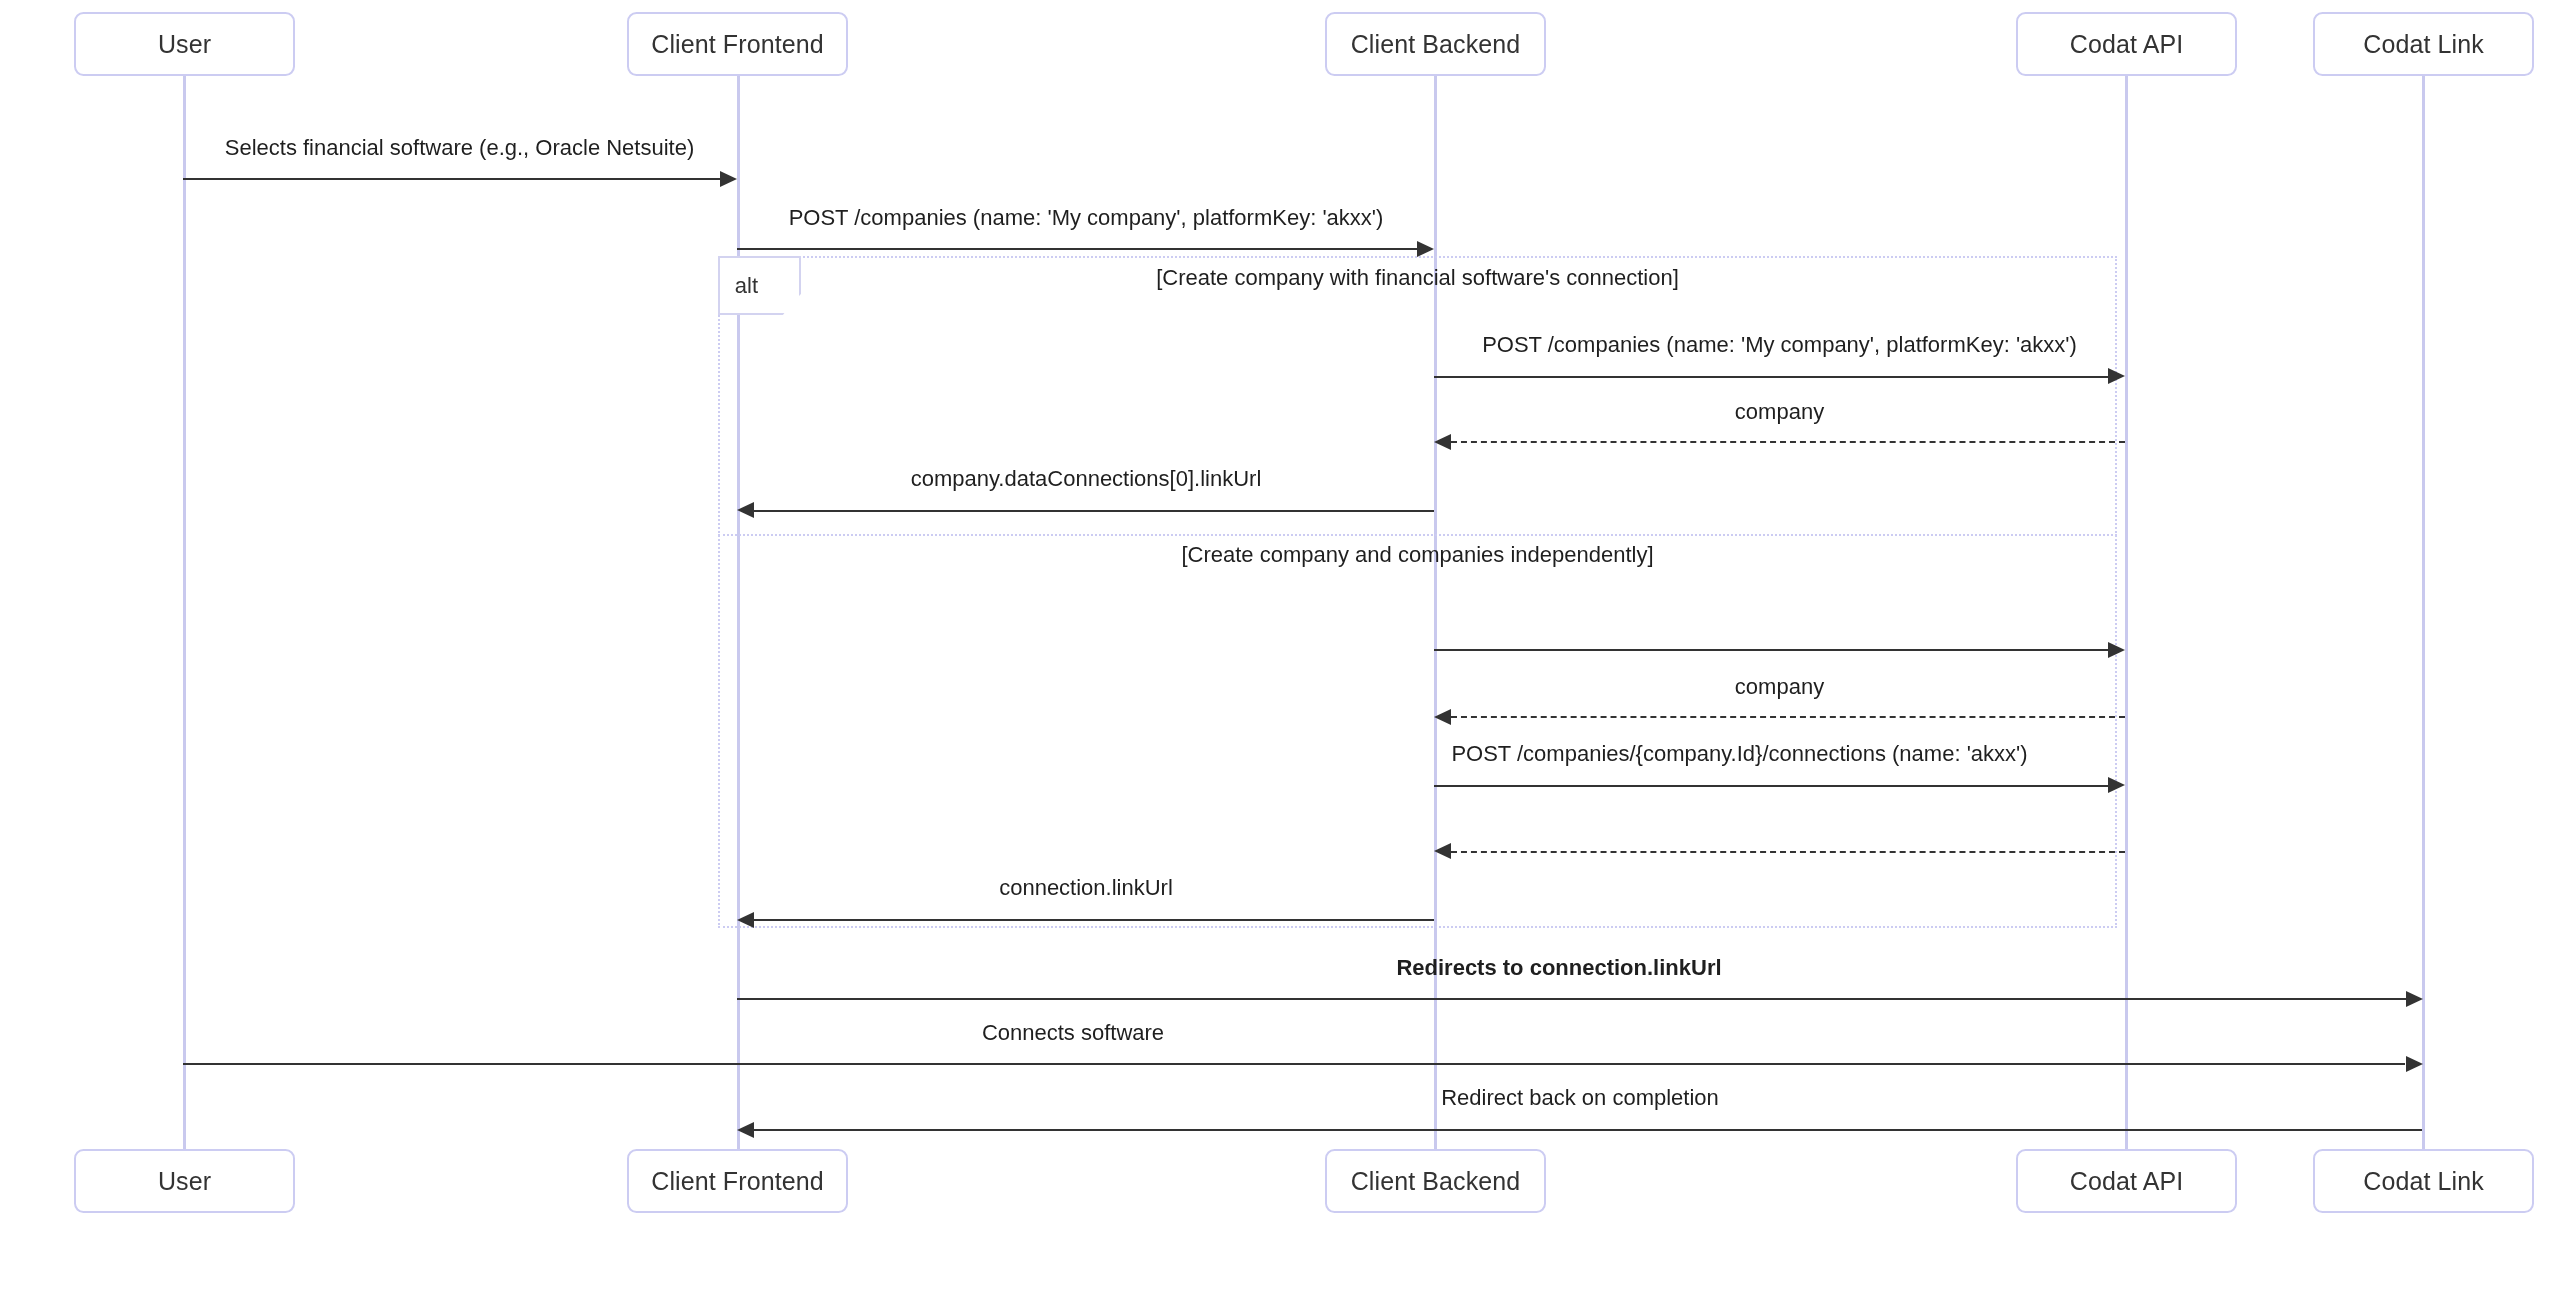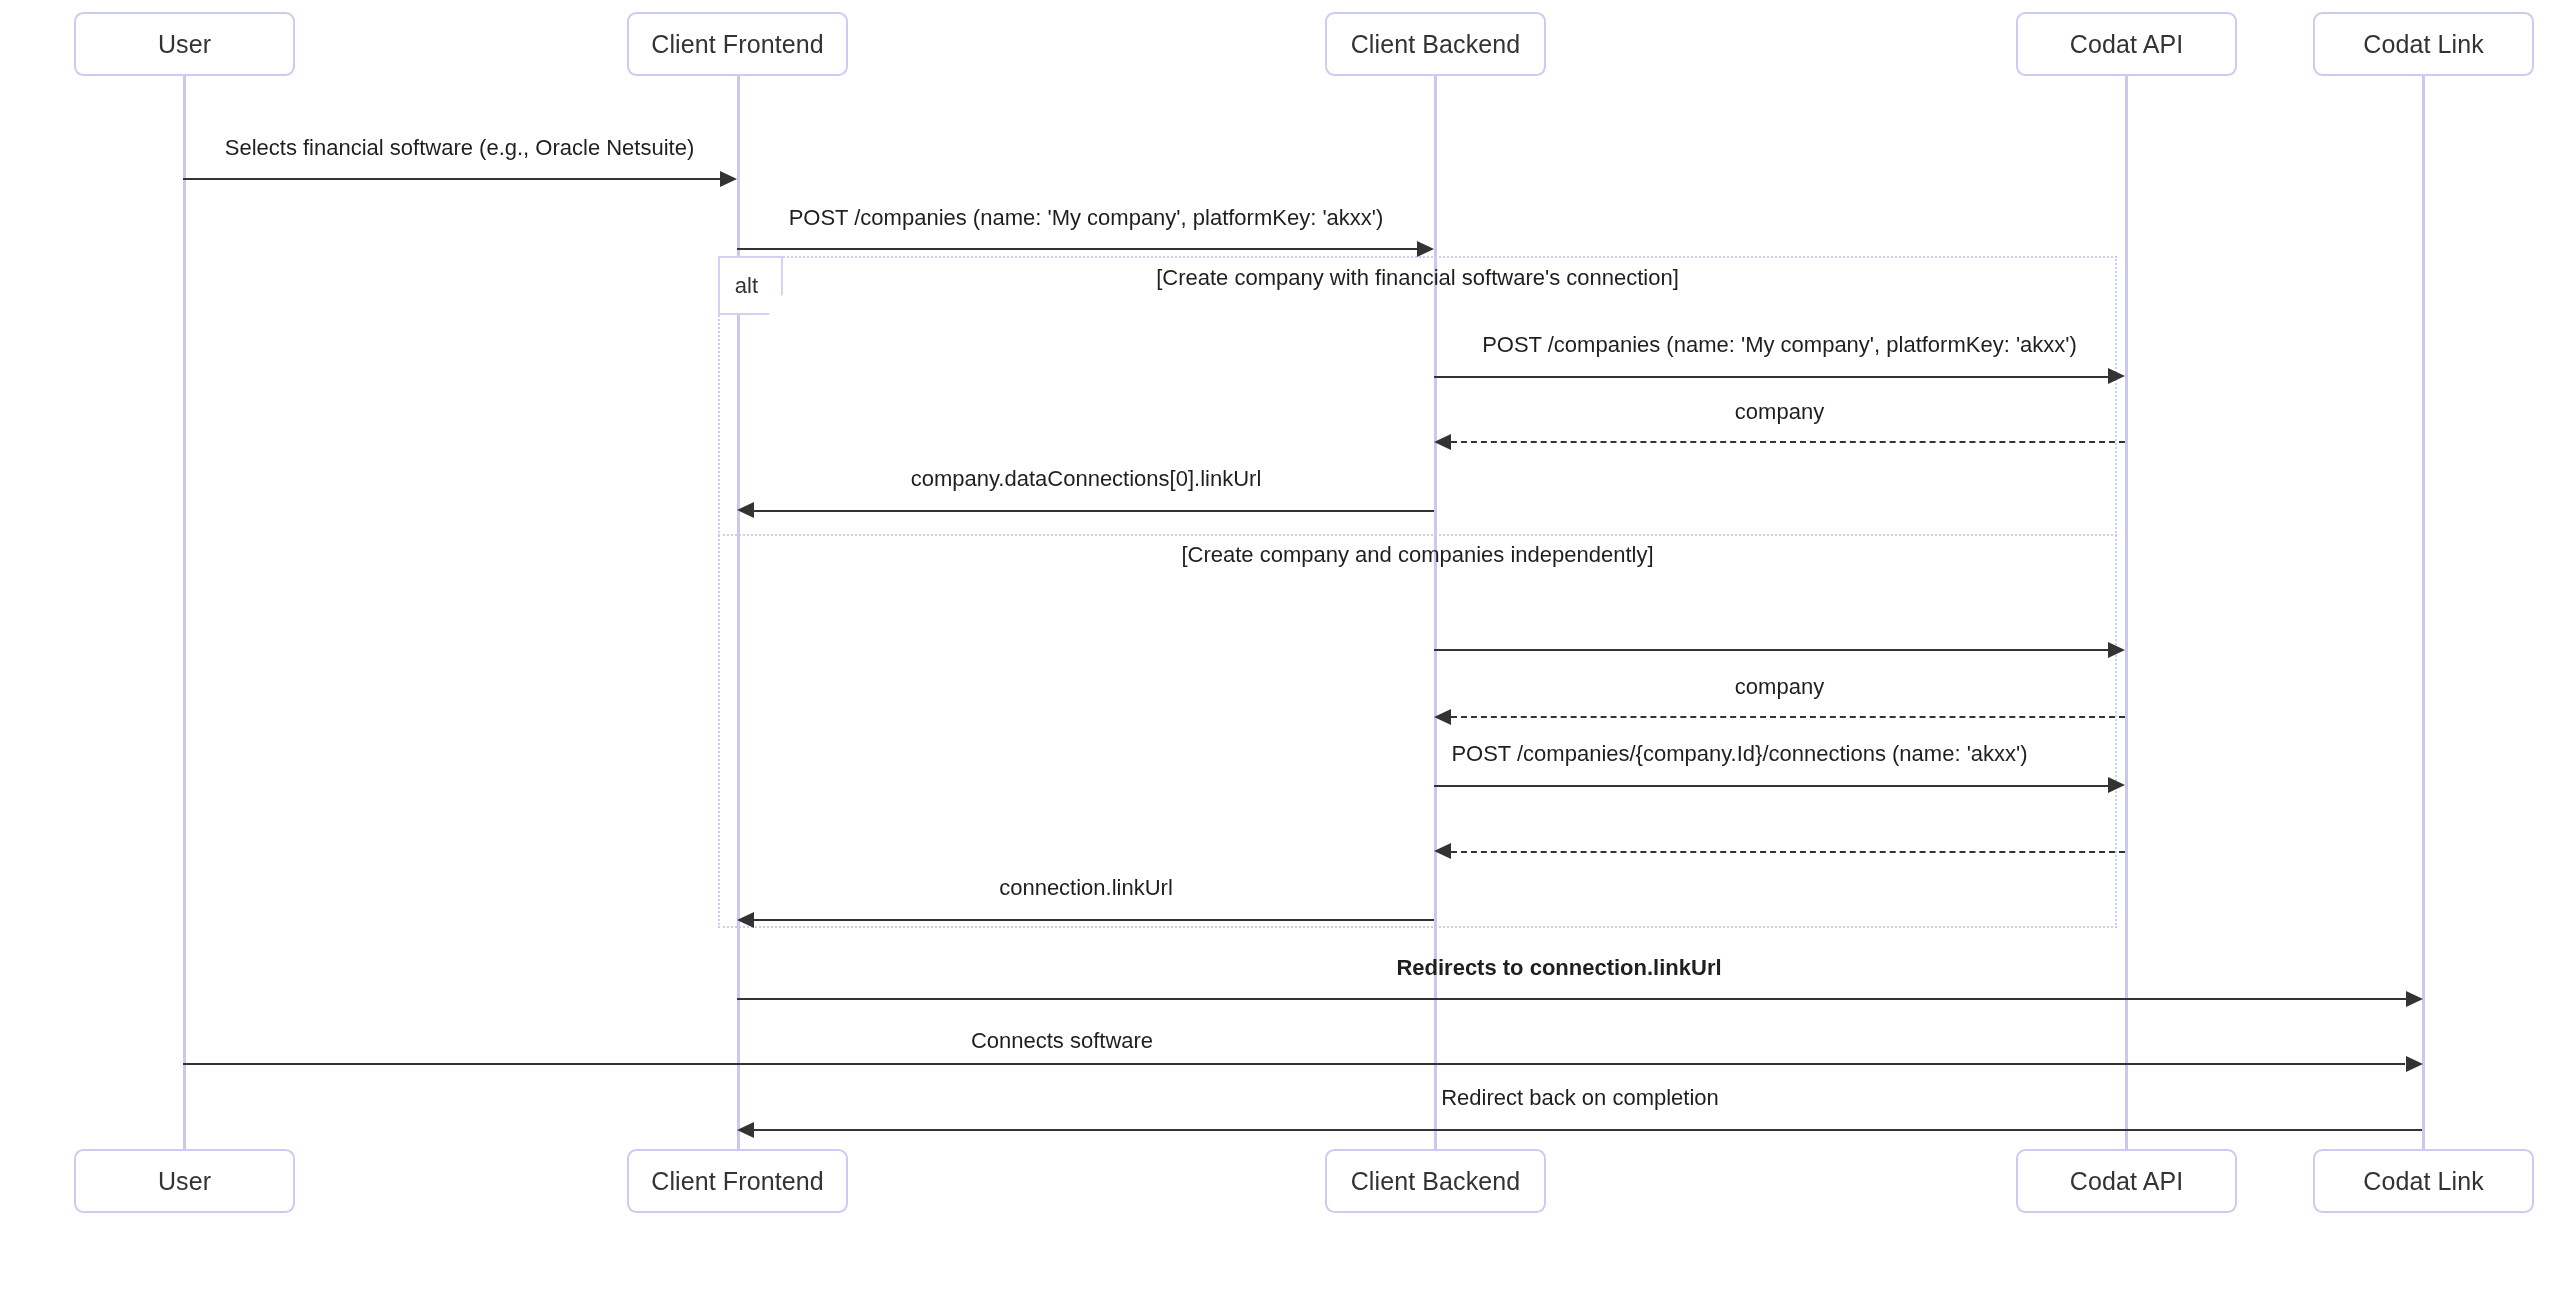--- a/index.html
+++ b/index.html
@@ -114,21 +114,21 @@
   <div class="msg-label" style="left:183px;top:135px;width:553px;">Selects financial software (e.g., Oracle Netsuite)</div>
   <div class="msg-line" style="left:183px;top:178px;width:537px;"></div>
   <div class="arrow-head right" style="left:720px;top:171px;"></div>
 
   <div class="msg-label" style="left:737px;top:205px;width:698px;">POST /companies (name: 'My company', platformKey: 'akxx')</div>
   <div class="msg-line" style="left:737px;top:248px;width:681px;"></div>
   <div class="arrow-head right" style="left:1417px;top:241px;"></div>
 
   <div class="frag" style="left:718px;top:256px;width:1399px;height:672px;"></div>
 
-  <div class="frag-label" style="left:718px;top:256px;width:65px;height:59px;">alt</div>
+  <div class="frag-label" style="left:718px;top:256px;width:83px;height:59px;">alt</div>
 
   <div class="frag-cond" style="left:718px;top:265px;width:1399px;">[Create company with financial software's connection]</div>
 
   <div class="frag-divider" style="left:718px;top:534px;width:1399px;"></div>
 
   <div class="frag-cond" style="left:718px;top:542px;width:1399px;">[Create company and companies independently]</div>
 
   <div class="msg-label" style="left:1434px;top:332px;width:691px;">POST /companies (name: 'My company', platformKey: 'akxx')</div>
   <div class="msg-line" style="left:1434px;top:376px;width:674px;"></div>
   <div class="arrow-head right" style="left:2108px;top:368px;"></div>
@@ -156,21 +156,21 @@
   <div class="arrow-head left" style="left:1434px;top:843px;"></div>
 
   <div class="msg-label" style="left:737px;top:875px;width:698px;">connection.linkUrl</div>
   <div class="msg-line" style="left:753px;top:919px;width:681px;"></div>
   <div class="arrow-head left" style="left:737px;top:912px;"></div>
 
   <div class="msg-label" style="left:716px;top:955px;width:1686px;font-weight:bold;">Redirects to connection.linkUrl</div>
   <div class="msg-line" style="left:737px;top:998px;width:1669px;"></div>
   <div class="arrow-head right" style="left:2406px;top:991px;"></div>
 
-  <div class="msg-label" style="left:166px;top:1020px;width:1792px;margin-top:8px;">Connects software</div>
+  <div class="msg-label" style="left:177px;top:1020px;width:1792px;">Connects software</div>
   <div class="msg-line" style="left:183px;top:1063px;width:2222px;"></div>
   <div class="arrow-head right" style="left:2406px;top:1056px;"></div>
 
   <div class="msg-label" style="left:737px;top:1085px;width:1686px;">Redirect back on completion</div>
   <div class="msg-line" style="left:753px;top:1129px;width:1669px;"></div>
   <div class="arrow-head left" style="left:737px;top:1122px;"></div>
 
   <div class="actor-box" style="left:74px;top:1149px;width:221px;height:64px;">User</div>
 
   <div class="actor-box" style="left:627px;top:1149px;width:221px;height:64px;">Client Frontend</div>

